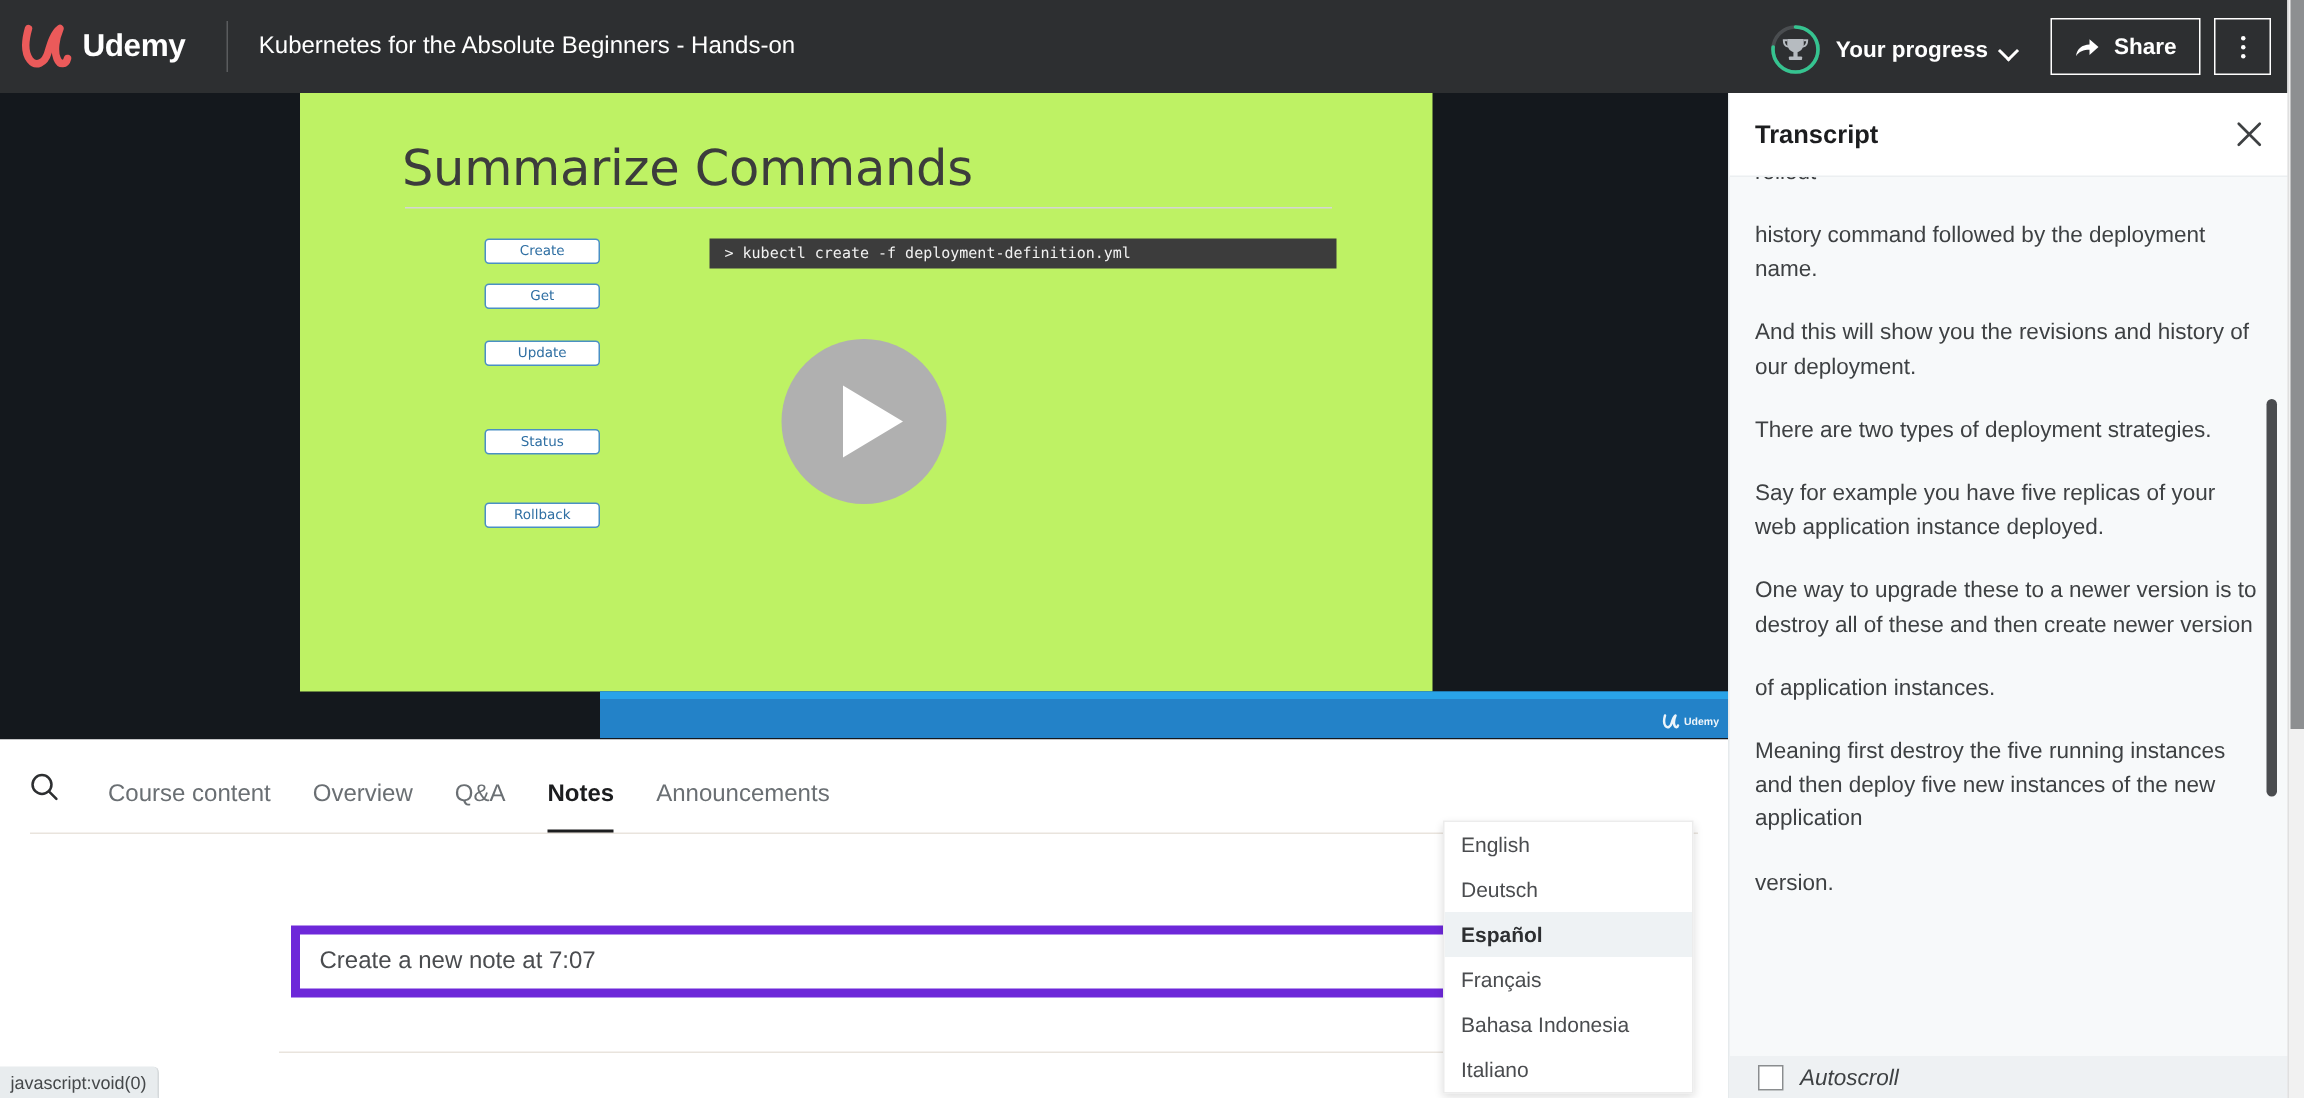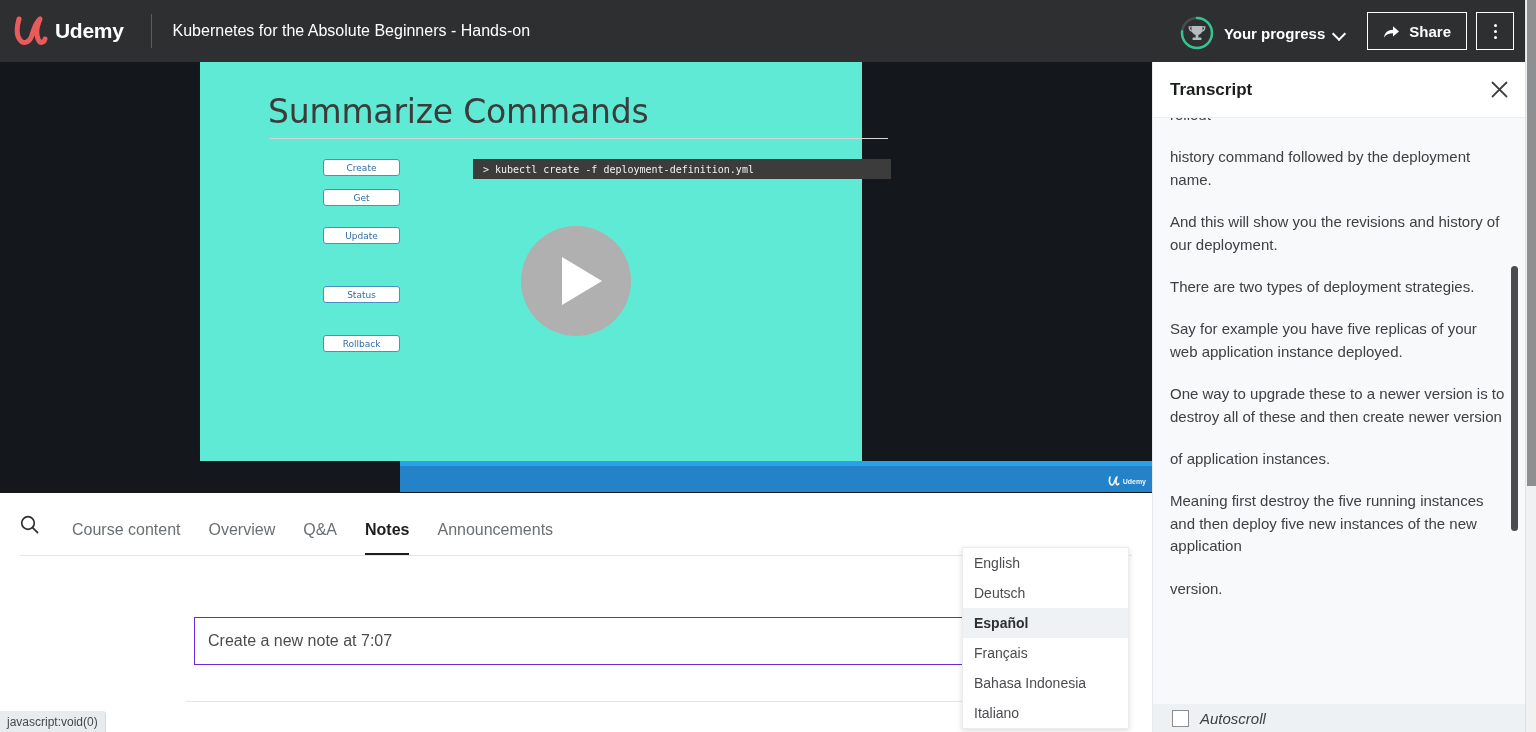--- a/index.html
+++ b/index.html
@@ -60,22 +60,22 @@
     cursor: pointer; gap: 3px;
   }
   .kebab-dot { width: 3px; height: 3px; background: #ffffff; border-radius: 50%; }
 
   
   .video-stage {
     position: absolute; left: 0; top: 62px; width: 1152px; height: 431px;
     background: #14181d; overflow: hidden;
   }
   .slide {
-    position: absolute; left: 200px; top: 0px; width: 662px; height: 399px;
-    background: #5eead4;
+    position: absolute; left: 200px; top: 0px; width: 755px; height: 399px;
+    background: #bef264;
   }
   .slide-title {
     position: absolute; left: 68px; top: 30px;
     font-size: 33px; color: #3c3c3c; font-weight: 400;
     font-family: "DejaVu Sans", sans-serif; letter-spacing: -0.2px;
   }
   .slide-rule {
     position: absolute; left: 70px; top: 76px; width: 618px; height: 1px; background: #d5d5d5;
   }
   .slide-btns { position: absolute; left: 123px; top: 97px; width: 80px; }
@@ -149,21 +149,21 @@
     background: #e9e4dd;
   }
 
   
   .notes-body {
     position: absolute; left: 0; top: 556px; width: 1152px; height: 176px;
     background: #ffffff;
   }
   .note-input-row {
     position: absolute; left: 194px; top: 61px; width: 880px; height: 48px;
-    border: 1px solid #6d28d9; background: #ffffff;
+    border: 6px solid #6d28d9; background: #ffffff;
     display: flex; align-items: center; cursor: text;
   }
   .note-placeholder {
     font-size: 16px; color: #4a4c4f; padding-left: 13px; flex: 1;
   }
   .add-note-btn {
     width: 22px; height: 22px; margin-right: 14px; flex: none; cursor: pointer;
   }
   .notes-divider {
     position: absolute; left: 186px; top: 145px; width: 780px; height: 1px;

